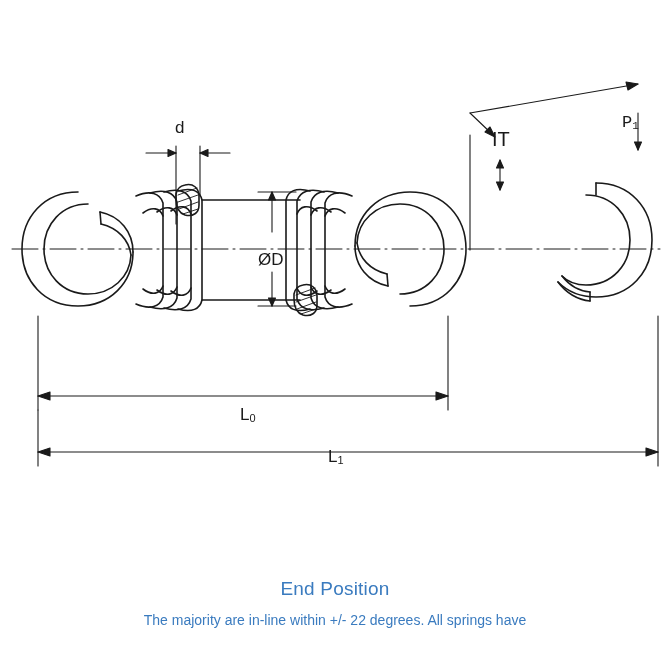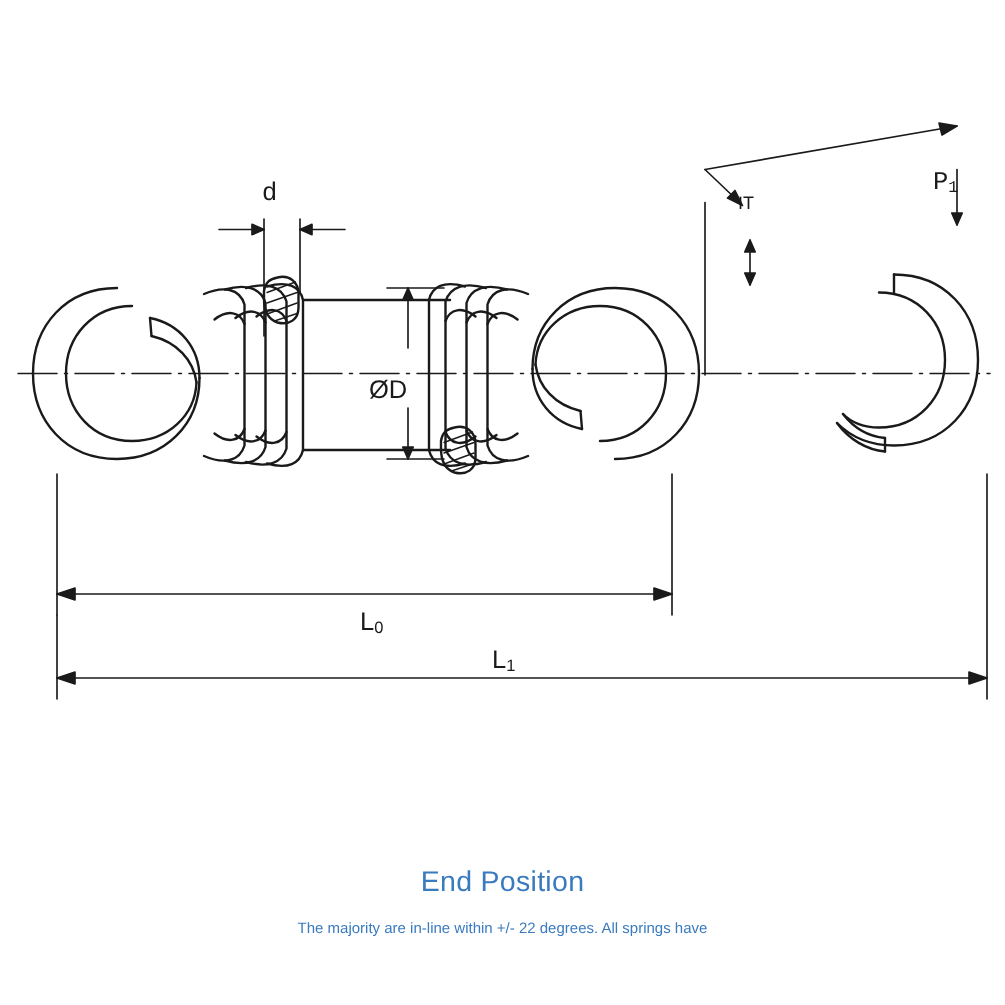--- a/index.html
+++ b/index.html
@@ -33,31 +33,31 @@
     text-align: center;
   }
   .cap-title {
     top: 578px;
     font-size: 19px;
     color: #3a7bbf;
     letter-spacing: 0.2px;
   }
   .cap-sub {
     top: 610px;
-    font-size: 10px;
+    font-size: 14px;
     color: #3a7bbf;
     line-height: 20px;
   }
   .lbl {
     position: absolute;
     font-size: 17px;
     color: #1a1a1a;
     white-space: nowrap;
   }
-  .lbl.small { font-size: 12px; }
+  .lbl.small { font-size: 20px; }
   .sub { font-size: 11px; vertical-align: -2px; }
 </style>
 </head>
 <body>
 
 <div id="stage">
 
   <svg id="drawing" viewBox="0 0 670 670">
     <g fill="none" stroke="#1a1a1a" stroke-width="1.6" stroke-linecap="round" stroke-linejoin="round">
 
@@ -187,25 +187,25 @@
         <path d="M638 84 L 626 82 L 628 90 Z" fill="#1a1a1a"></path>
         <line x1="638" y1="113" x2="638" y2="150"></line>
         <path d="M638 150 L 634.5 142 L 641.5 142 Z" fill="#1a1a1a"></path>
       </g>
 
     </g>
   </svg>
 
   <div class="lbl" style="left:175px; top:118px;">d</div>
 
-  <div class="lbl" style="left:246px; top:250px;text-align:right;">ØD</div>
+  <div class="lbl" style="left:258px; top:250px;text-align:right;">ØD</div>
 
   <div class="lbl" style="left:240px; top:385px;margin-top:20px;"><span>L</span><span class="sub">0</span></div>
 
-  <div class="lbl" style="left:328px; top:430px;text-align:right;"><span>L</span><span class="sub">1</span></div>
+  <div class="lbl" style="left:328px; top:447px;text-align:right;"><span>L</span><span class="sub">1</span></div>
 
   <div class="lbl small" style="left:492px; top:128px;">IT</div>
 
   <div class="lbl" style="left:622px; top:113px;font-family:Liberation Mono, monospace;"><span>P</span><span class="sub">1</span></div>
 
   <div class="cap cap-title">End Position</div>
   <div class="cap cap-sub">
     <span>The majority are in-line within +/- 22 degrees. All springs have</span><br>
   </div>
 

